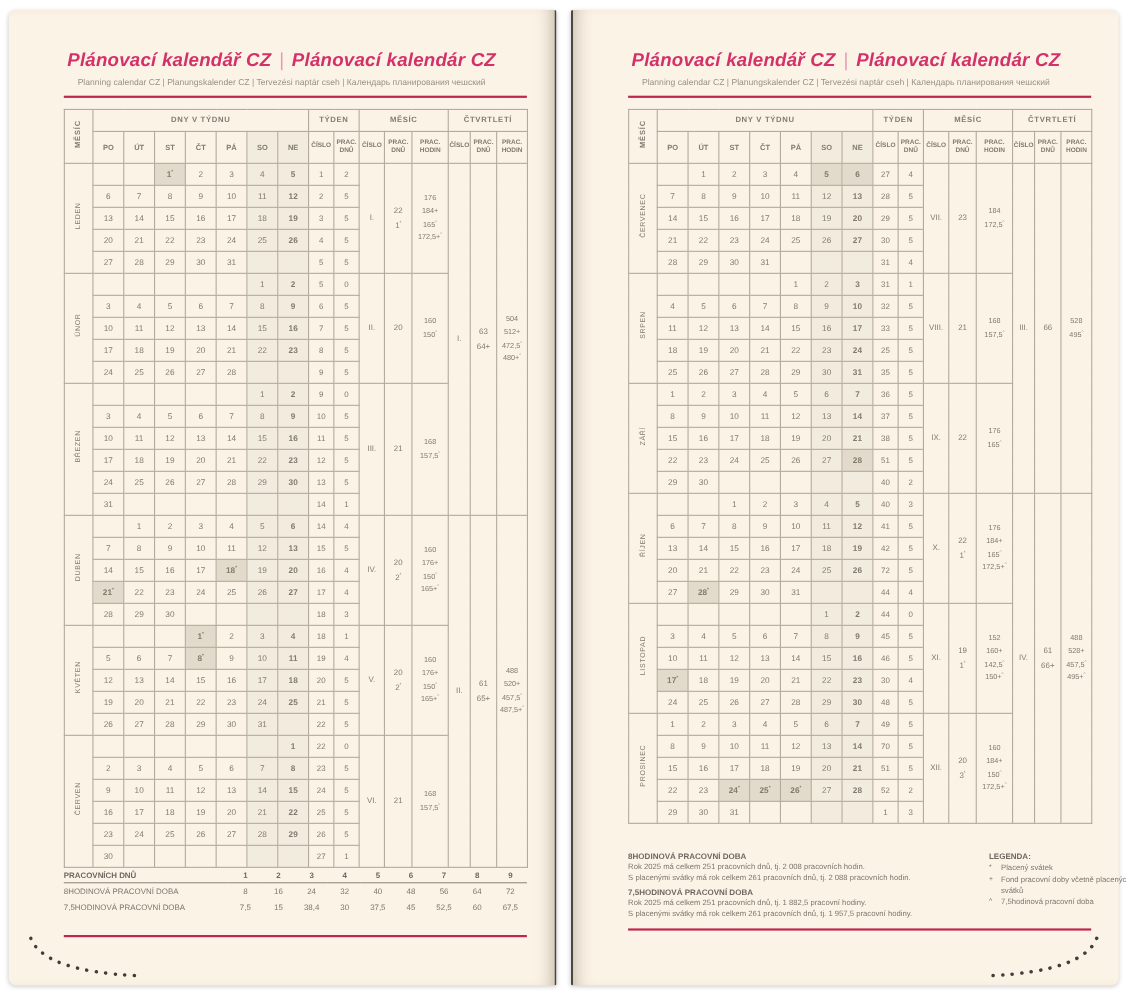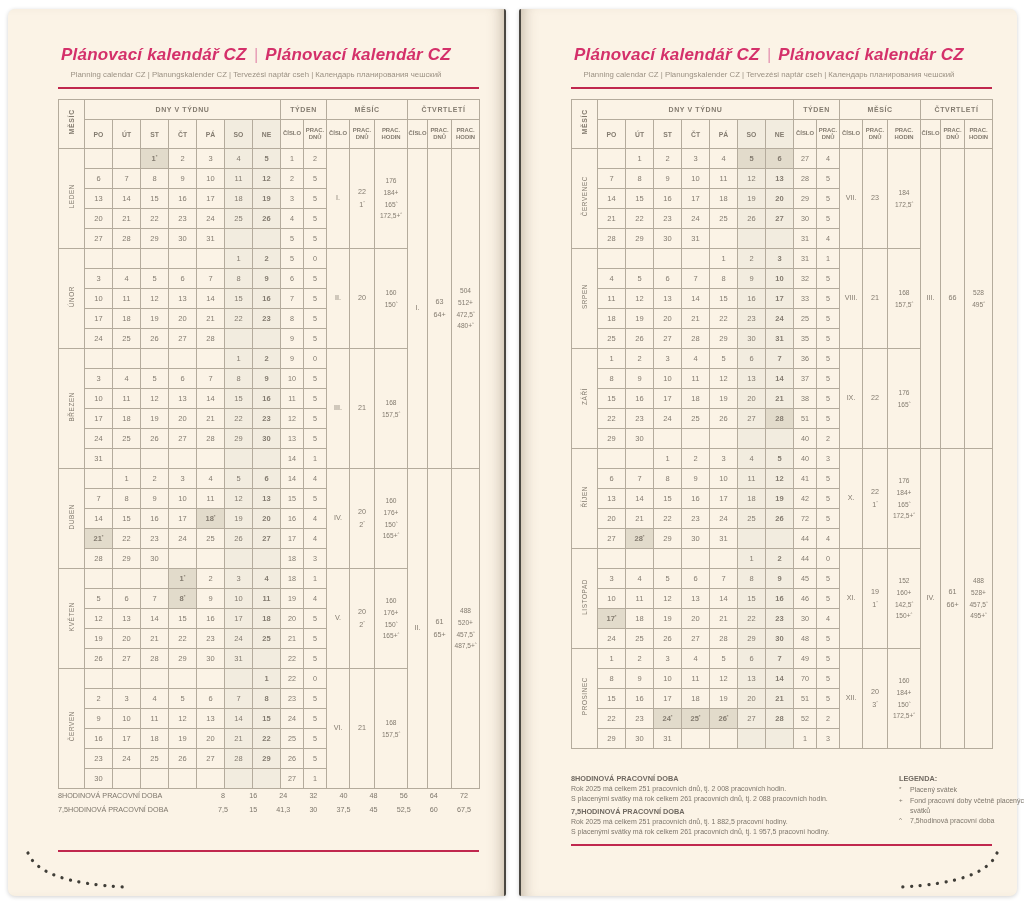--- a/index.html
+++ b/index.html
@@ -499,37 +499,49 @@
               <td class="dc wkend"></td>
               <td class="wc">27</td>
               <td class="wc">1</td>
             </tr>
           </tbody>
         </table>
       </div>
     <div class="lfoot">
         <table class="ft">
           <tbody>
+            <tr class="fth">
+              <td class="ftl b">PRACOVNÍCH DNŮ</td>
+              <td class="b">1</td>
+              <td class="b">2</td>
+              <td class="b">3</td>
+              <td class="b">4</td>
+              <td class="b">5</td>
+              <td class="b">6</td>
+              <td class="b">7</td>
+              <td class="b">8</td>
+              <td class="b">9</td>
+            </tr>
             <tr>
               <td class="ftl">8HODINOVÁ PRACOVNÍ DOBA</td>
               <td>8</td>
               <td>16</td>
               <td>24</td>
               <td>32</td>
               <td>40</td>
               <td>48</td>
               <td>56</td>
               <td>64</td>
               <td>72</td>
             </tr>
             <tr>
               <td class="ftl">7,5HODINOVÁ PRACOVNÍ DOBA</td>
               <td>7,5</td>
               <td>15</td>
-              <td>41,3</td>
+              <td>38,4</td>
               <td>30</td>
               <td>37,5</td>
               <td>45</td>
               <td>52,5</td>
               <td>60</td>
               <td>67,5</td>
             </tr>
           </tbody>
         </table>
       </div>

